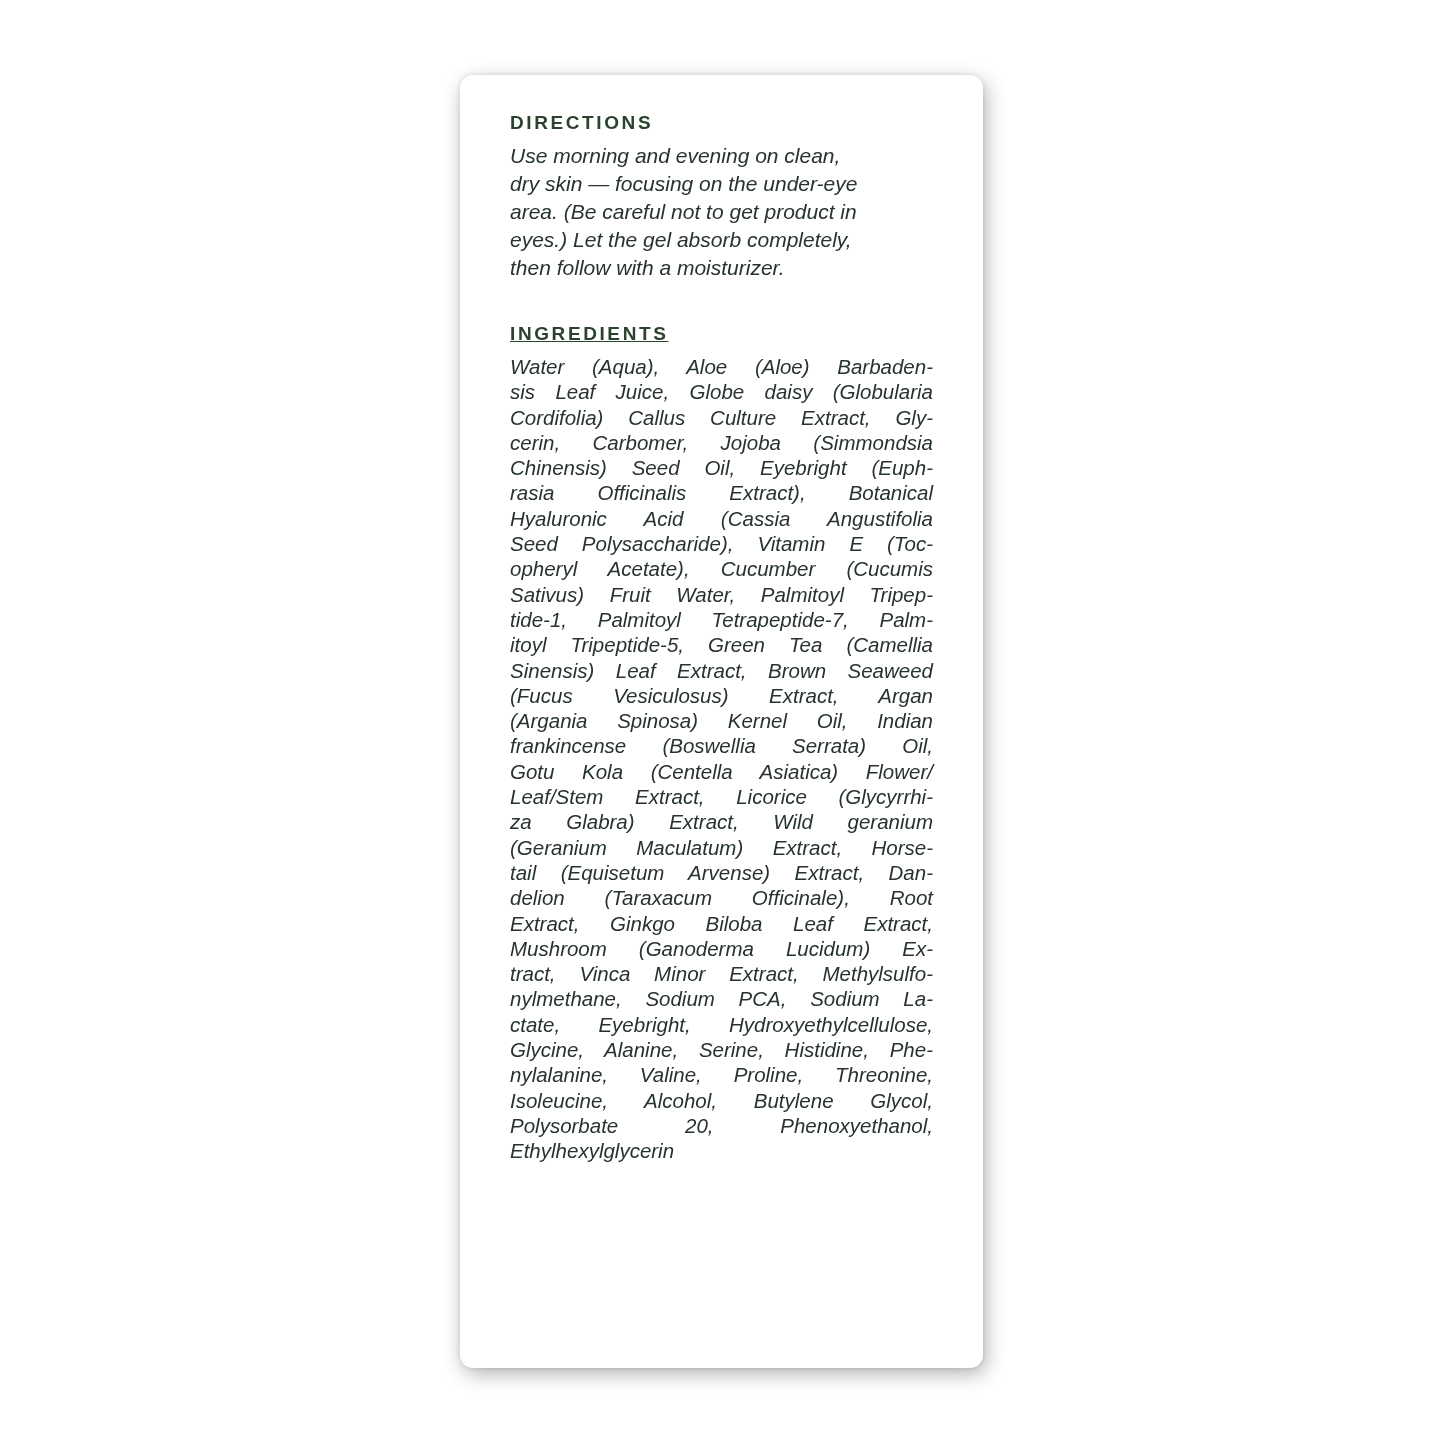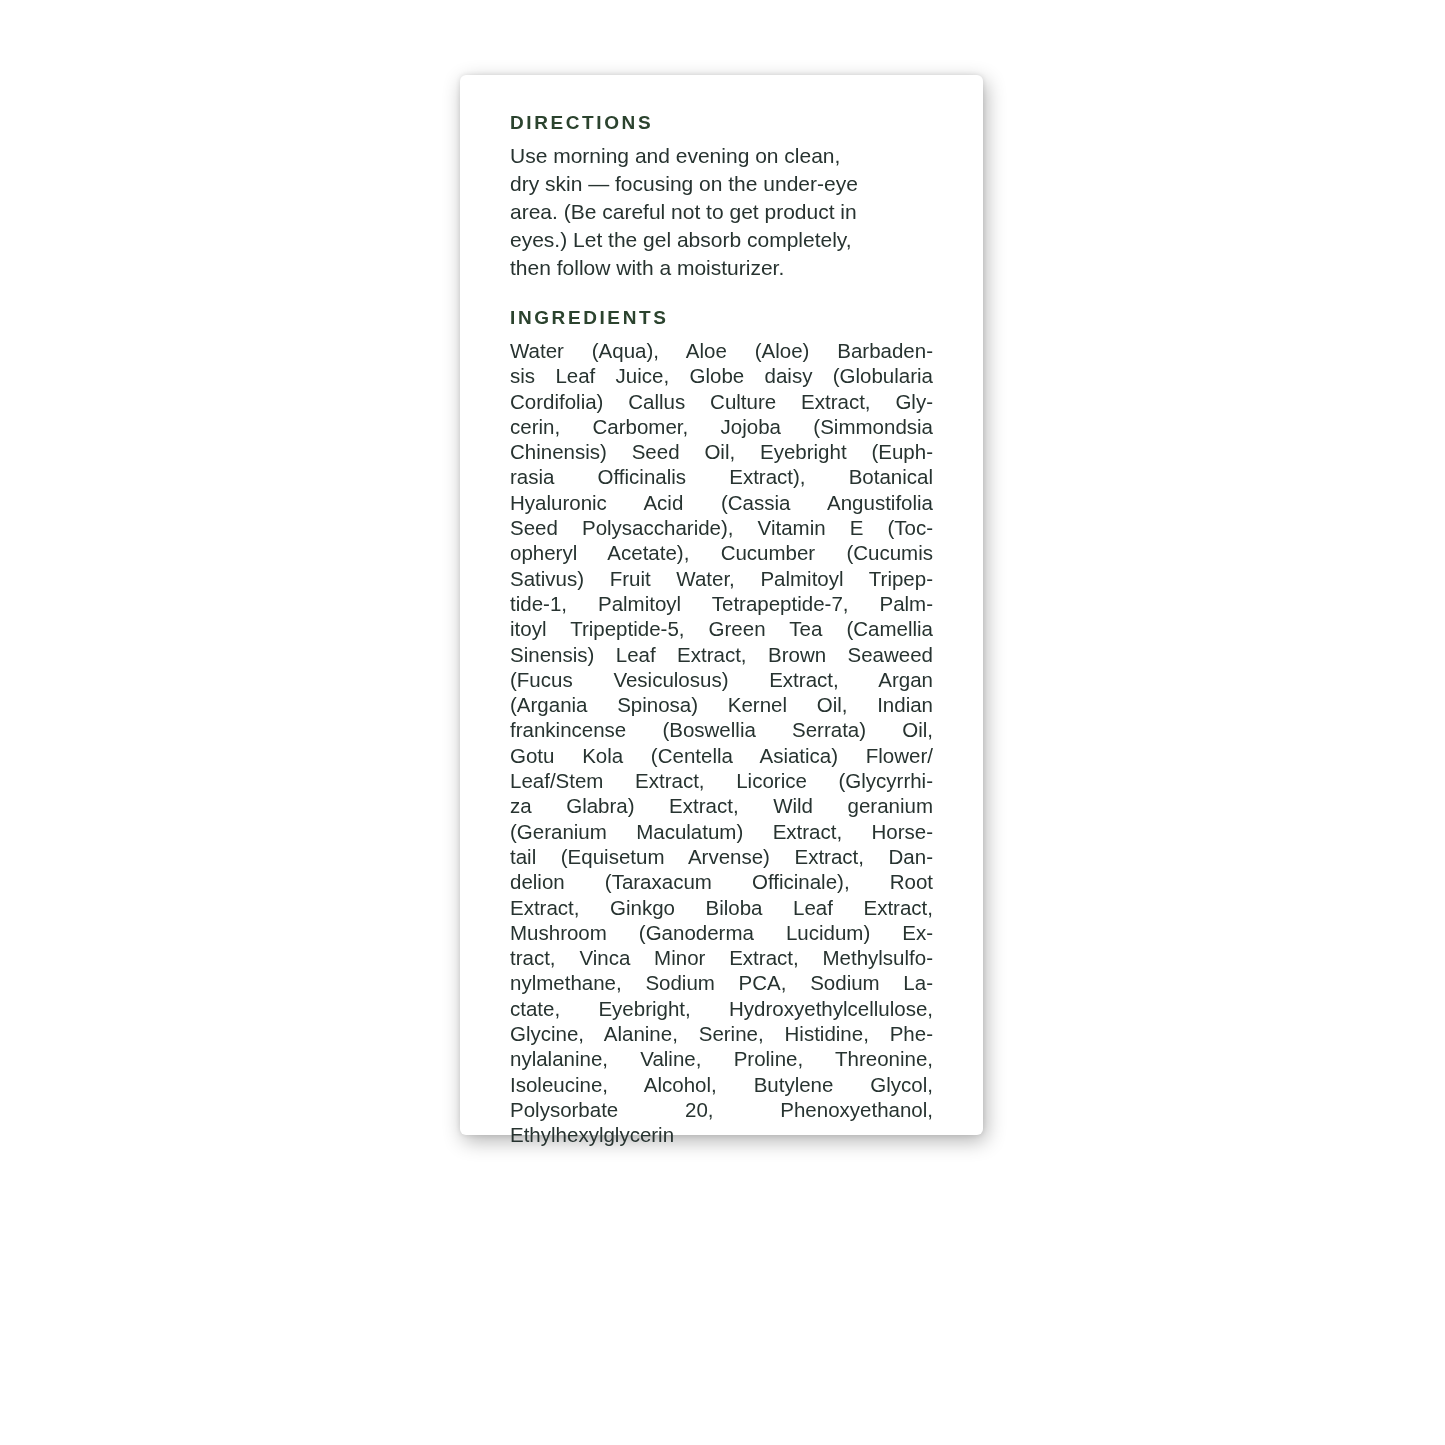--- a/index.html
+++ b/index.html
@@ -9,41 +9,42 @@
     height: 1445px;
     background: var(--page-bg, #ffffff);
     overflow: hidden;
     font-family: "Liberation Sans", "DejaVu Sans", sans-serif;
   }
   .card {
     position: absolute;
     left: 460px;
     top: 75px;
     width: 523px;
-    height: 1060px;
+    height: 1293px;
     box-sizing: border-box;
     padding: 36px 50px 34px 50px;
     background: var(--panel-bg, #ffffff);
-    border-radius: 6px;
+    border-radius: 13px;
     box-shadow: 3px 6px 20px rgba(0,0,0,0.30), 0 0 5px rgba(0,0,0,0.10);
   }
   .section-heading {
     font-size: 19px;
     font-weight: 700;
     letter-spacing: 2.6px;
     line-height: 24px;
     color: var(--heading-color, #2b432e);
     margin-bottom: 7px;
   }
-  .section + .section .section-heading { margin-top: 24px; margin-bottom: 8px; }
+  .section + .section .section-heading { margin-top: 40px; margin-bottom: 8px; text-decoration: underline; }
   .paragraph { margin: 0 0 14px 0; }
   .section:last-child .paragraph:last-child { margin-bottom: 17px; }
   .line {
     color: var(--text-color, #273330);
     white-space: pre-wrap;
+    font-style: italic;
   }
   .section-directions .line {
     font-size: 21px;
     line-height: 28px;
     text-align: left;
   }
   .section-ingredients .line {
     font-size: 20.5px;
     line-height: 25.3px;
     text-align: justify;

